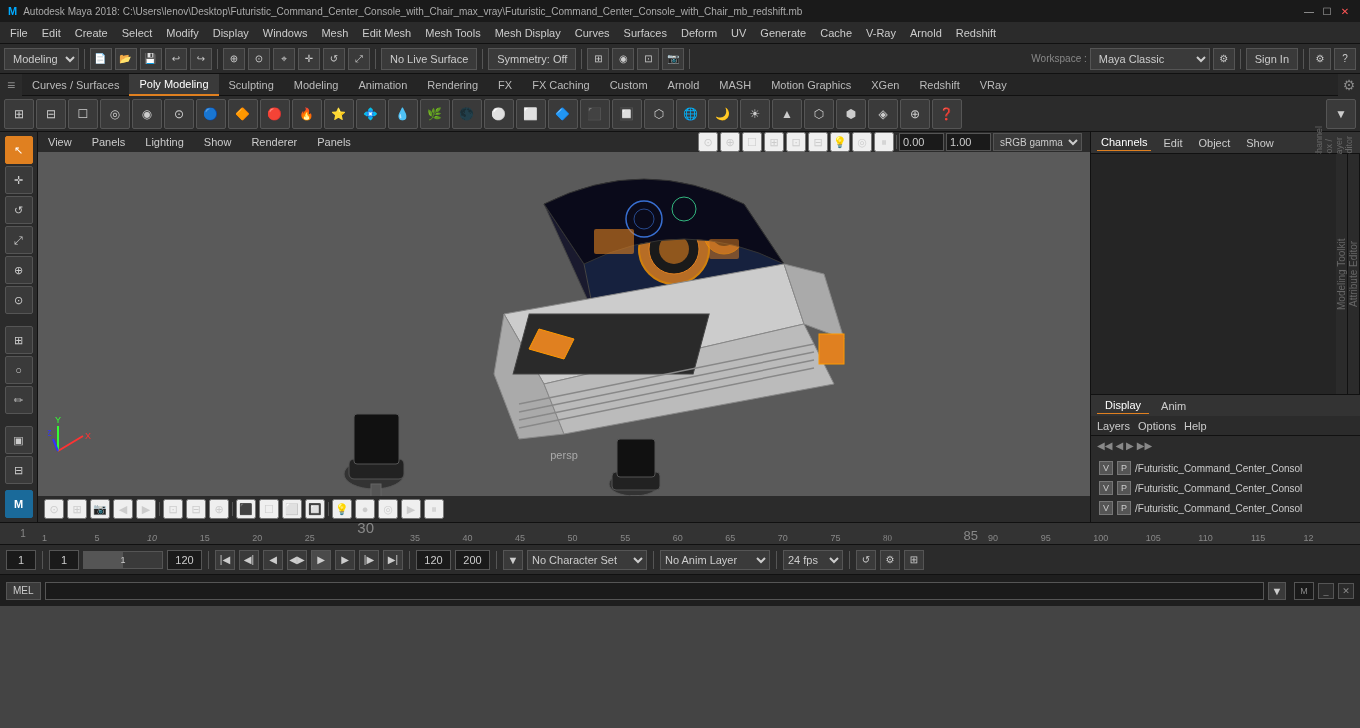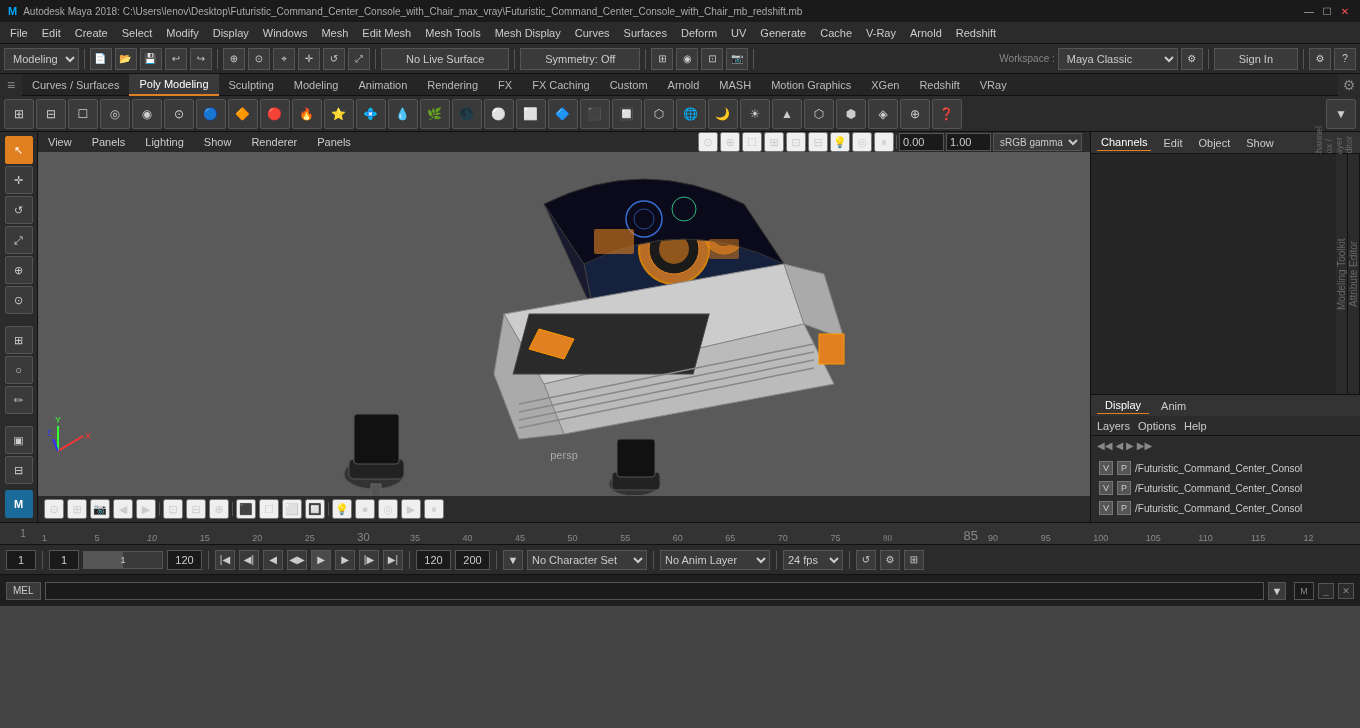--- a/index.html
+++ b/index.html
@@ -73,21 +73,21 @@
       color: #ccc;
       font-size: 10px;
       cursor: pointer;
       display: flex; align-items: center; justify-content: center;
     }
     .toolbar-text-btn {
       background: #3a3a3a;
       border: 1px solid #555;
       color: #ccc;
       font-size: 11px;
-      padding: 2px 24px;
+      padding: 2px 8px;
       height: 22px;
       cursor: pointer;
       white-space: nowrap;
     }
 
     
     #tabs-row {
       background: #252525;
       height: 22px;
       display: flex;
@@ -781,21 +781,21 @@
   <div style="width:38px;font-size:10px;color:#888;text-align:center;">1</div>
   <div style="flex:1;height:22px;position:relative;overflow:hidden;">
     <div style="position:absolute;top:0;left:0;right:0;bottom:0;display:flex;align-items:flex-end;">
 
       <span style="position:absolute;left:0%;font-size:9px;color:#888;bottom:2px;">1</span>
       <span style="position:absolute;left:4%;font-size:9px;color:#888;bottom:2px;">5</span>
       <span style="position:absolute;left:8%;font-size:9px;color:#888;bottom:2px;font-style:italic;">10</span>
       <span style="position:absolute;left:12%;font-size:9px;color:#888;bottom:2px;">15</span>
       <span style="position:absolute;left:16%;font-size:9px;color:#888;bottom:2px;">20</span>
       <span style="position:absolute;left:20%;font-size:9px;color:#888;bottom:2px;">25</span>
-      <span style="position:absolute;left:24%;font-size:11px;color:#888;bottom:2px;">30</span>
+      <span style="position:absolute;left:24%;font-size:15px;color:#888;bottom:9px;">30</span>
       <span style="position:absolute;left:28%;font-size:9px;color:#888;bottom:2px;">35</span>
       <span style="position:absolute;left:32%;font-size:9px;color:#888;bottom:2px;">40</span>
       <span style="position:absolute;left:36%;font-size:9px;color:#888;bottom:2px;">45</span>
       <span style="position:absolute;left:40%;font-size:9px;color:#888;bottom:2px;">50</span>
       <span style="position:absolute;left:44%;font-size:9px;color:#888;bottom:2px;">55</span>
       <span style="position:absolute;left:48%;font-size:9px;color:#888;bottom:2px;">60</span>
       <span style="position:absolute;left:52%;font-size:9px;color:#888;bottom:2px;">65</span>
       <span style="position:absolute;left:56%;font-size:9px;color:#888;bottom:2px;">70</span>
       <span style="position:absolute;left:60%;font-size:9px;color:#888;bottom:2px;">75</span>
       <span style="position:absolute;left:64%;font-size:9px;color:#888;bottom:2px;font-family:Liberation Serif, serif;">80</span>

